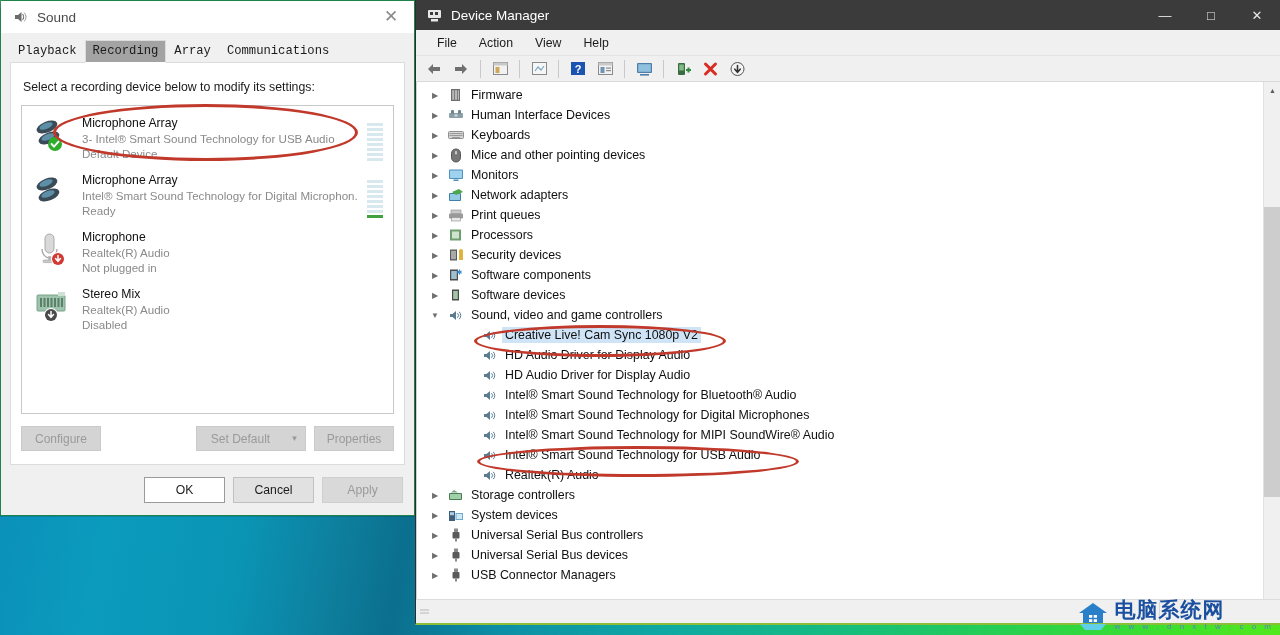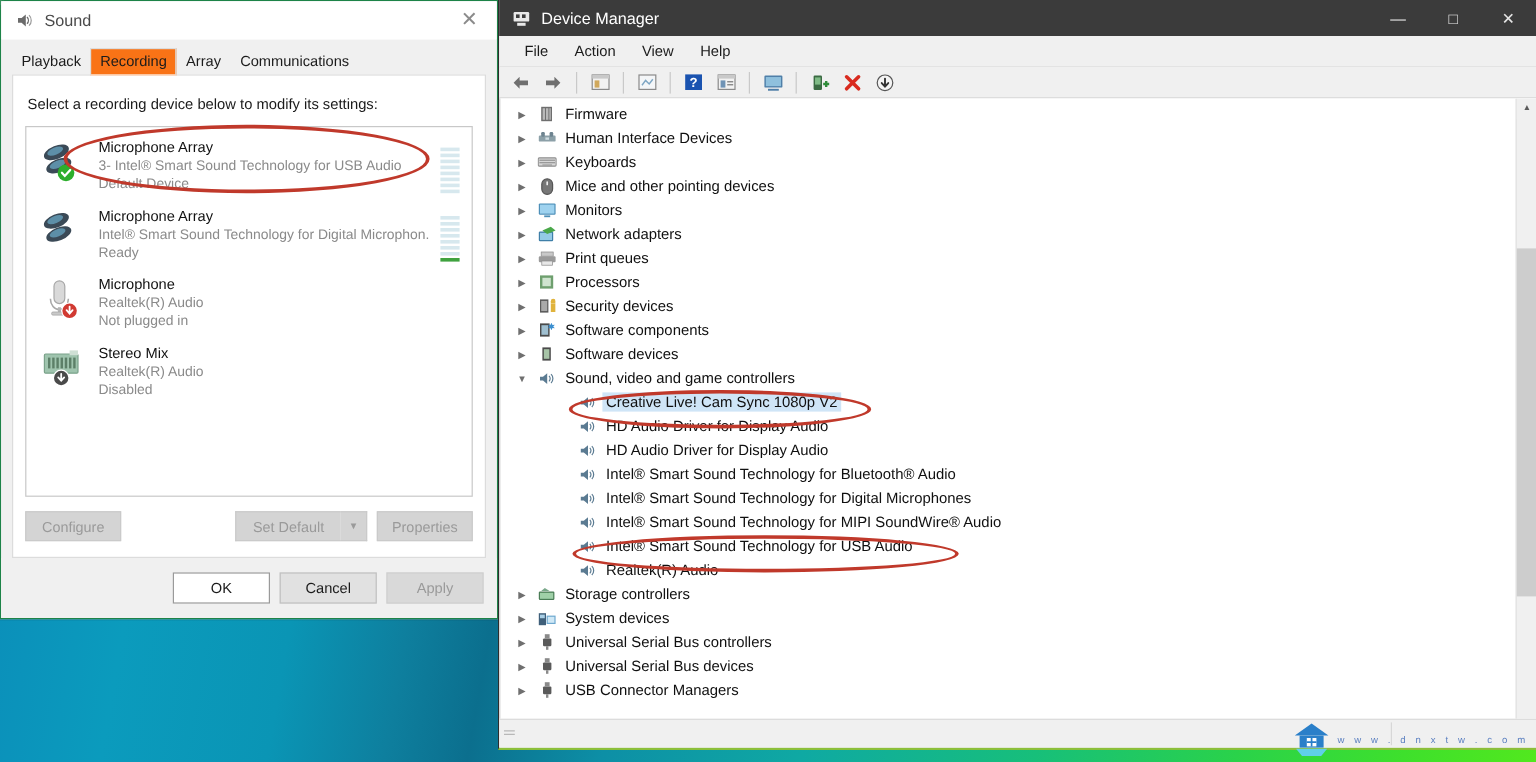--- a/index.html
+++ b/index.html
@@ -67,32 +67,32 @@
     cursor: default;
   }
   #sound-body {
     flex: 1; background: #f0f0f0;
     display:flex; flex-direction: column;
     padding: 0;
   }
   #tabstrip {
     display:flex; align-items:center;
     height: 22px; margin: 7px 0 0 9px;
-    position: relative; z-index: 2;
+    position: relative; z-index: 2; font-family: Liberation Mono, monospace;
   }
   .tab {
     font-size: 12.2px; color: #1b1b1b;
     padding: 3px 7px 4px 7px;
     background: transparent;
     border: 1px solid transparent;
     border-bottom: none;
     line-height: 14px;
   }
   .tab.active {
-    background: #f97316;
+    background: #a3a3a3;
     border-color: #dcdcdc;
     border-bottom: 1px solid #ffffff;
     margin-bottom: -1px;
   }
   #tabpanel {
     margin: 0 9px 0 9px;
     background: #ffffff;
     border: 1px solid #dcdcdc;
     flex: 1;
     display: flex; flex-direction: column;
@@ -850,17 +850,18 @@
     <span id="wm-logo">
       <svg width="34" height="30" viewBox="0 0 34 30">
         <path d="M17 2L31 12H3z" fill="#2a7fc9"></path>
         <rect x="7" y="12" width="20" height="10" fill="#2a7fc9"></rect>
         <rect x="13" y="14" width="8" height="7" fill="#ffffff"></rect>
         <path d="M13 17.5h8M17 14v7" stroke="#2a7fc9" stroke-width="1.4"></path>
         <path d="M4 23h26l-5 6H9z" fill="#5fd0e8"></path>
       </svg>
     </span>
     <span id="wm-text">
+      <span id="wm-cn">电脑系统网</span>
       <span id="wm-url">w w w . d n x t w . c o m</span>
     </span>
   </div>
 
 </div>
 
 </body></html>

